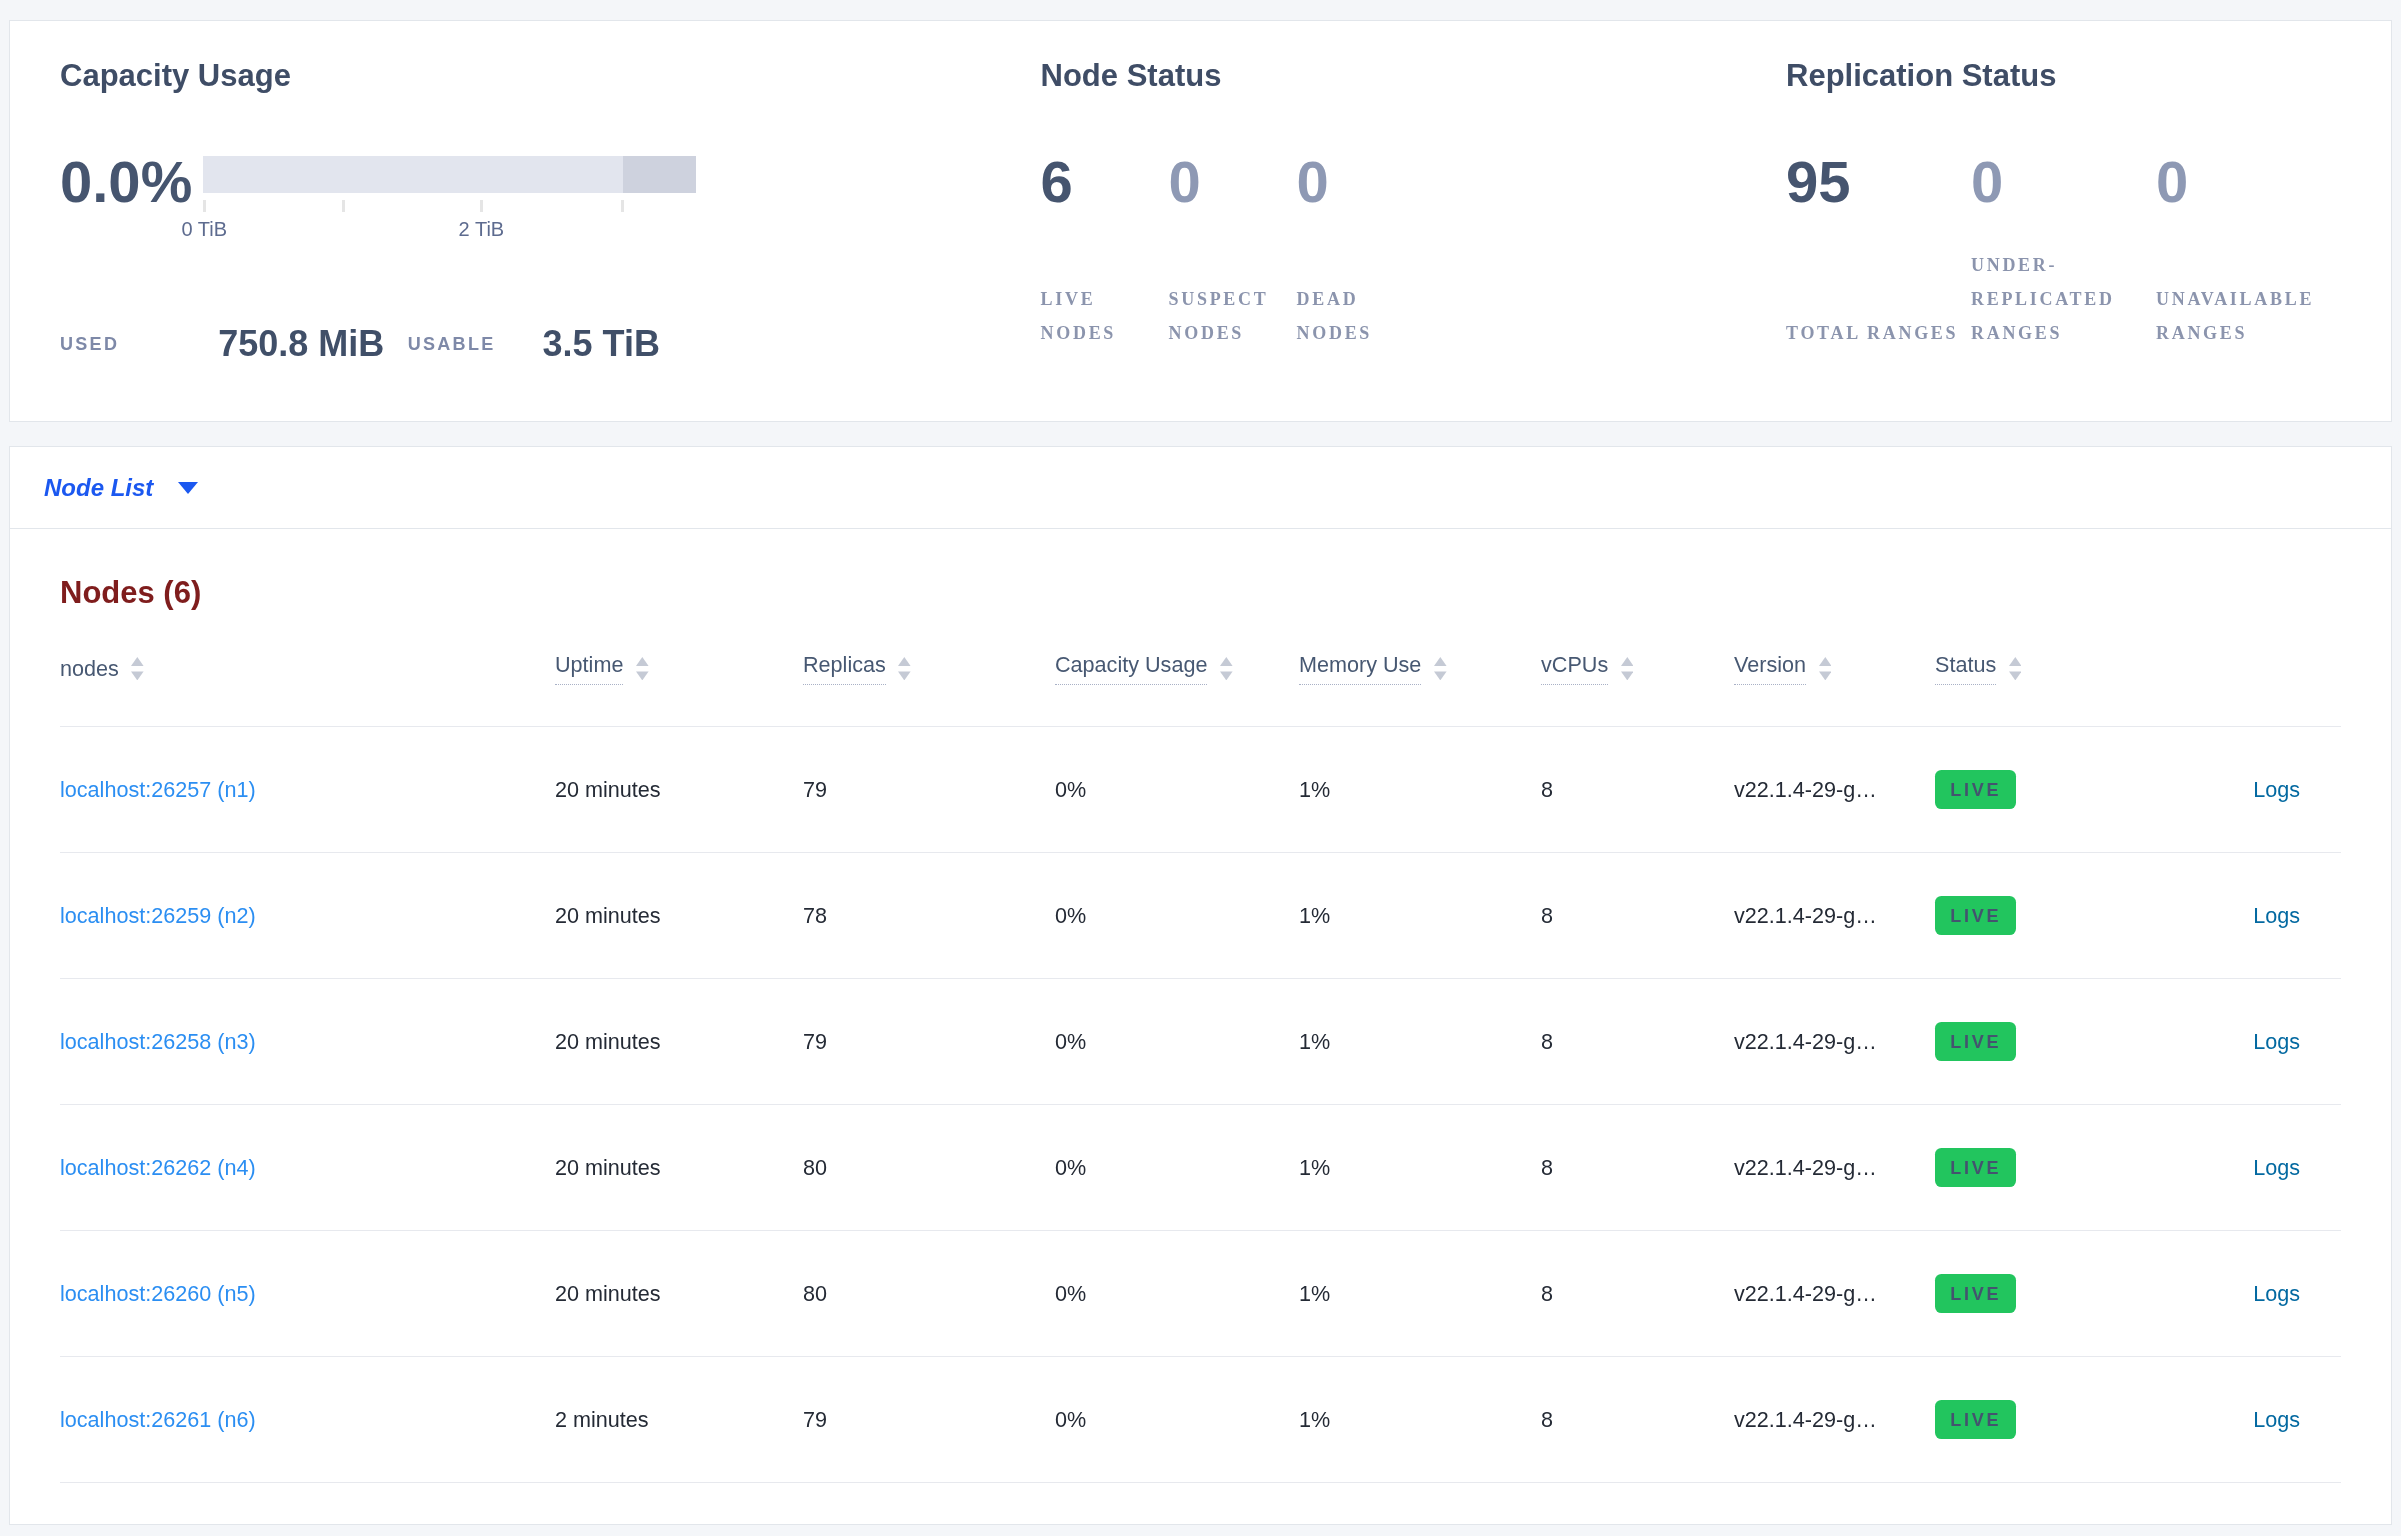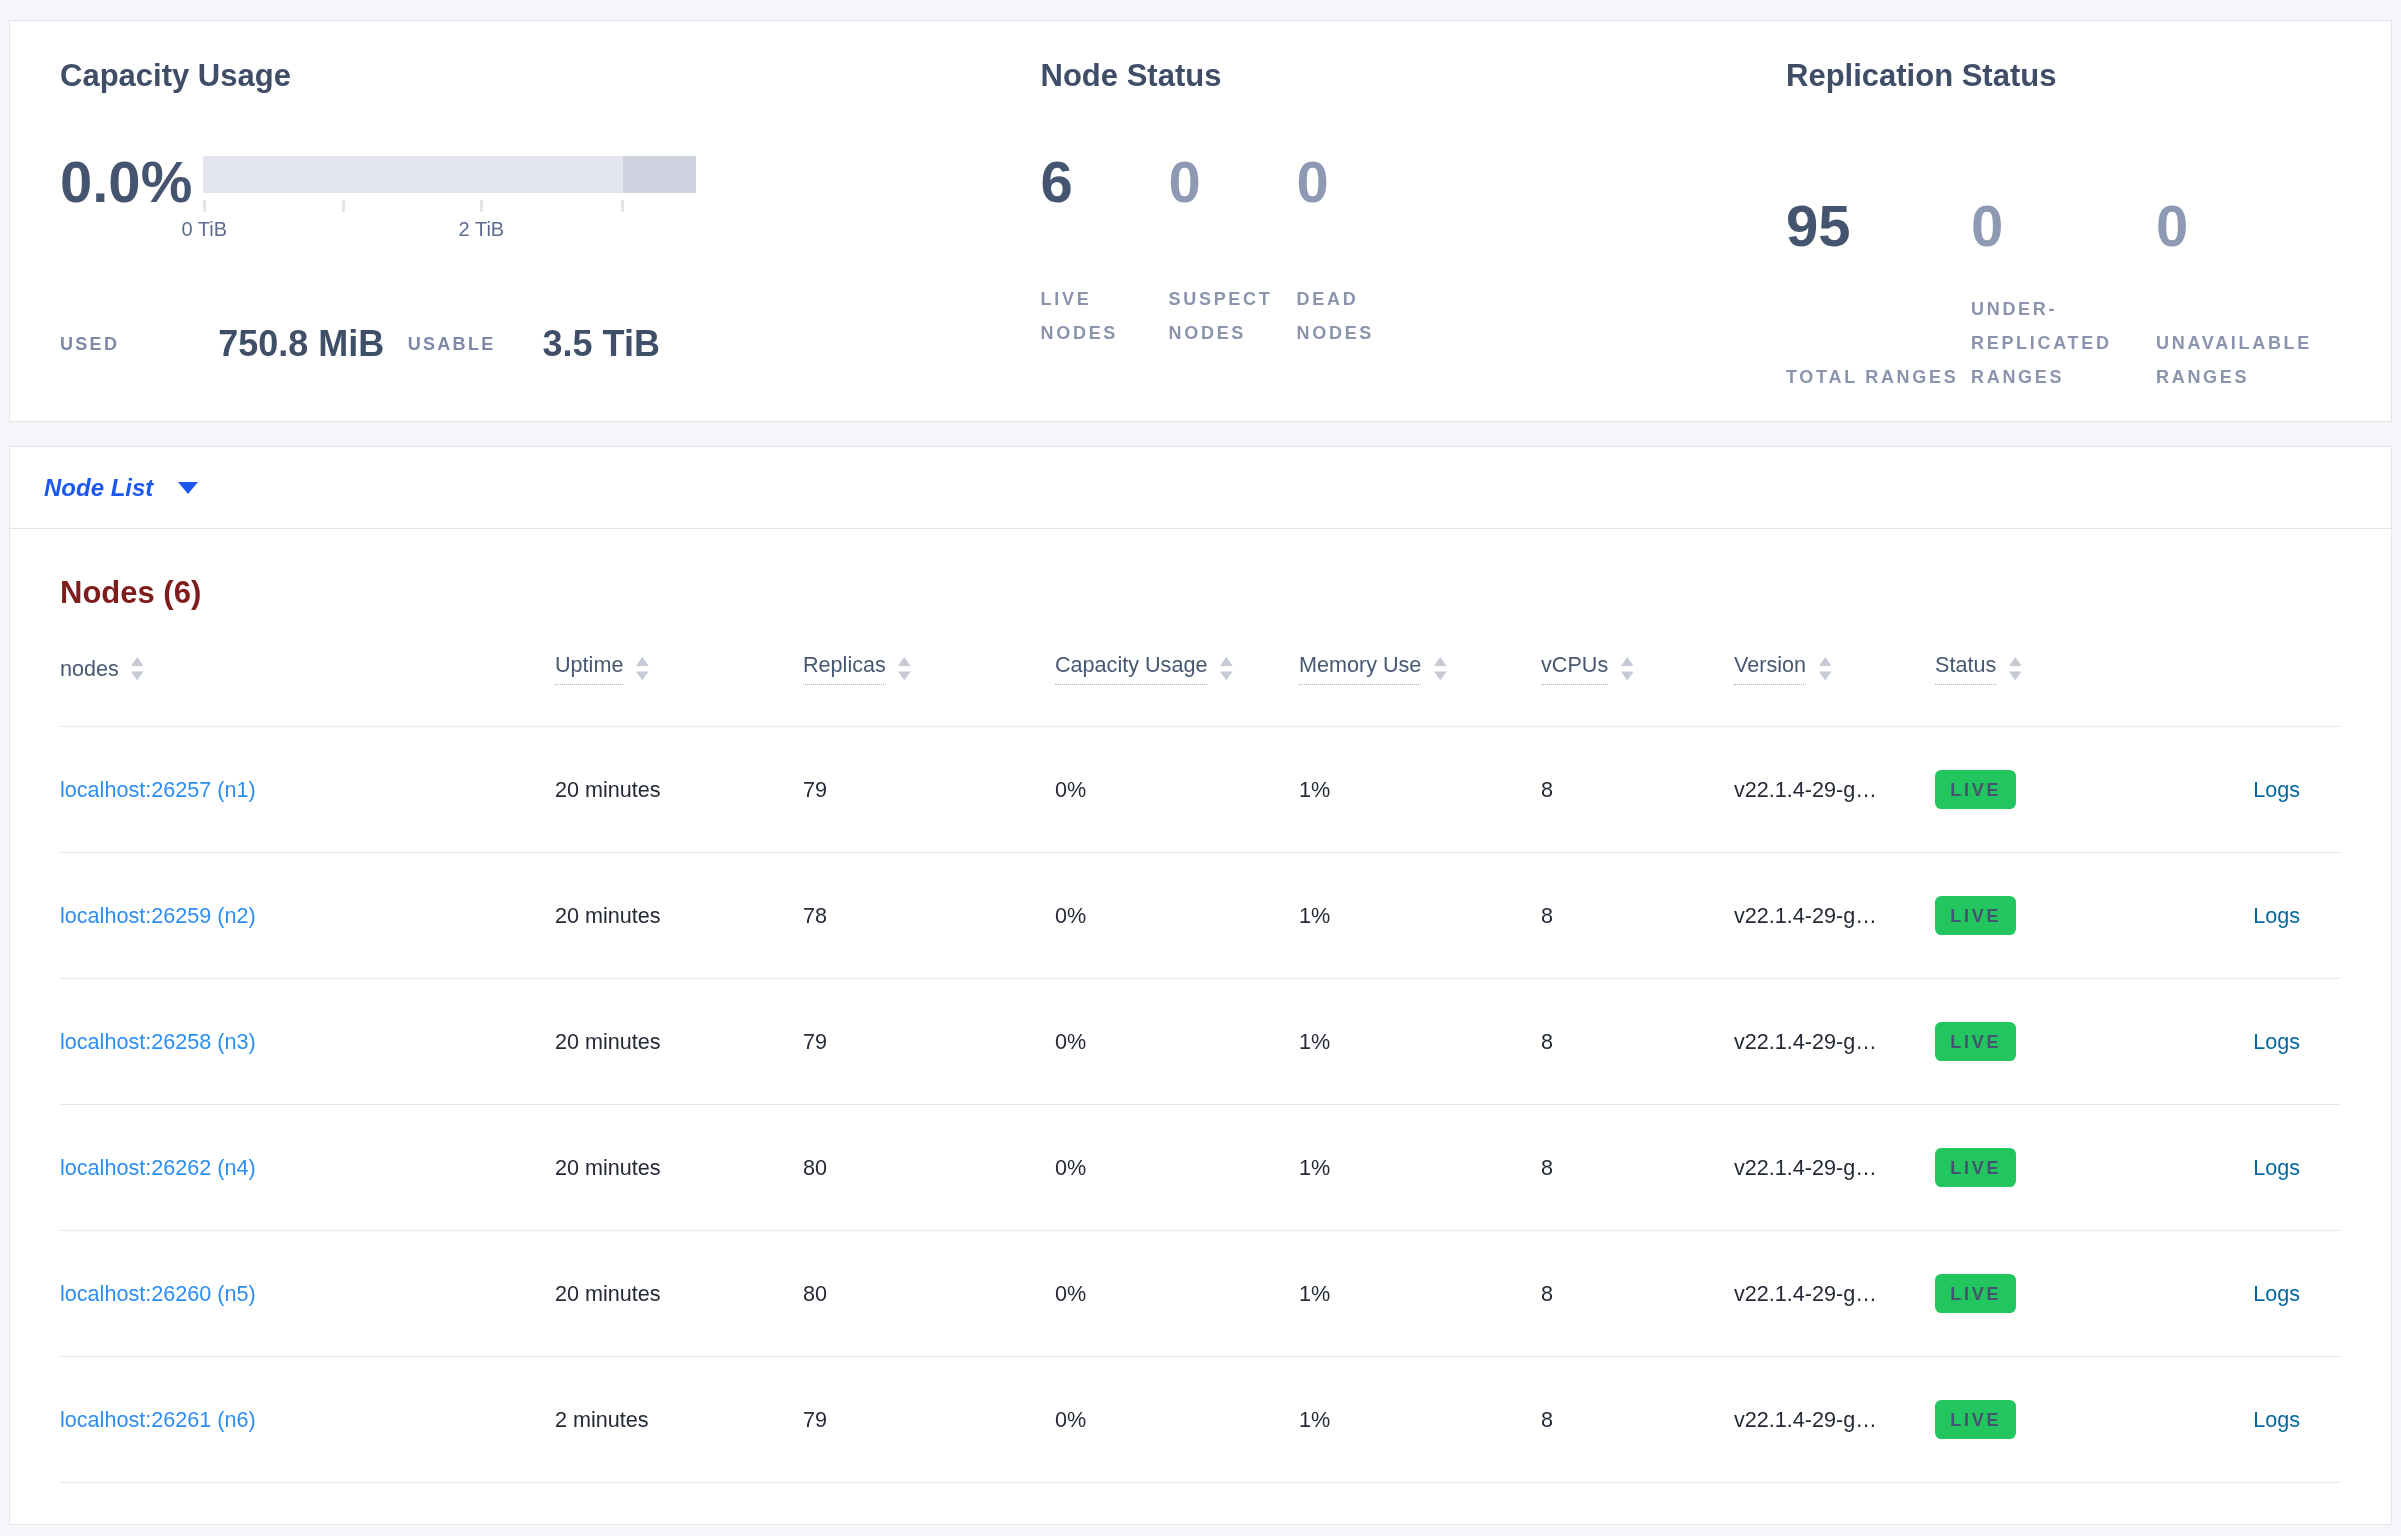--- a/index.html
+++ b/index.html
@@ -10,21 +10,21 @@
     font-family: "Liberation Sans", "DejaVu Sans", sans-serif;
     color: #242a35;
   }
   .card { background:#fff; border:0.9px solid #e2e6eb; }
 
   
   .top-card { margin: 20px 9px 0; height: 402px; padding: 36px 50px; display:flex; }
   .panel { display:flex; flex-direction:column; }
   .panel-capacity { width: 997px; }
   .panel-nodes { width: 758px; }
-  .panel-repl { flex:1;gap:44px; }
+  .panel-repl { flex:1; }
   .panel-title { font-size:31px; font-weight:600; color:#3f4d66; line-height:37px; }
 
   .cap-row { display:flex; margin-top:59px; height:96px; }
   .cap-pct { width:143px; font-size:58px; font-weight:700; color:#46556f; line-height:58px; }
   .bar-area { position:relative; width:493px; margin-top:2.7px; }
   .bar { position:relative; height:37px; background:#e2e5ee; overflow:hidden; }
   .bar-dark { position:absolute; top:0; right:0; bottom:0; background:#ced2de; }
   .tick { position:absolute; top:44px; width:2.7px; height:12.6px; background:#e5e5e5; }
   .tick-label { position:absolute; top:18px; left:50%; transform:translateX(-50%);
     font-size:20px; color:#5d6b8f; white-space:nowrap; }
@@ -36,21 +36,21 @@
   .m-usable-lab { margin-left:23.4px; }
   .m-usable-val { margin-left:47px; }
 
   .stats { display:flex; margin-top:59px; }
   .stat { display:flex; flex-direction:column; height:197px; }
   .stat-n { width:128px; }
   .stat-r { width:185px; }
   .stat-num { font-size:58px; font-weight:600; line-height:58px; color:#8e99b4; }
   .stat.emph .stat-num { color:#46556f; }
   .stat-label { margin-top:auto; font-size:18px; font-weight:600; letter-spacing:2.7px;
-    color:#8b94ad; line-height:34px; }
+    color:#8b94ad; line-height:34px;font-family:Liberation Serif, serif; }
 
   
   .view-card { margin: 24px 9px 0; height: 82px; display:flex; align-items:center;
     padding:0 34px; border-bottom:none;font-style:italic; }
   .view-label { font-size:24px; font-weight:600; color:#1b58f0; cursor:pointer; }
   .caret-down { width:0; height:0; border-left:10px solid transparent;
     border-right:10px solid transparent; border-top:12.6px solid #1b58f0; margin-left:25px; }
 
   
   .nodes-card { margin:0 9px; height:997px; padding:0 50px; }

